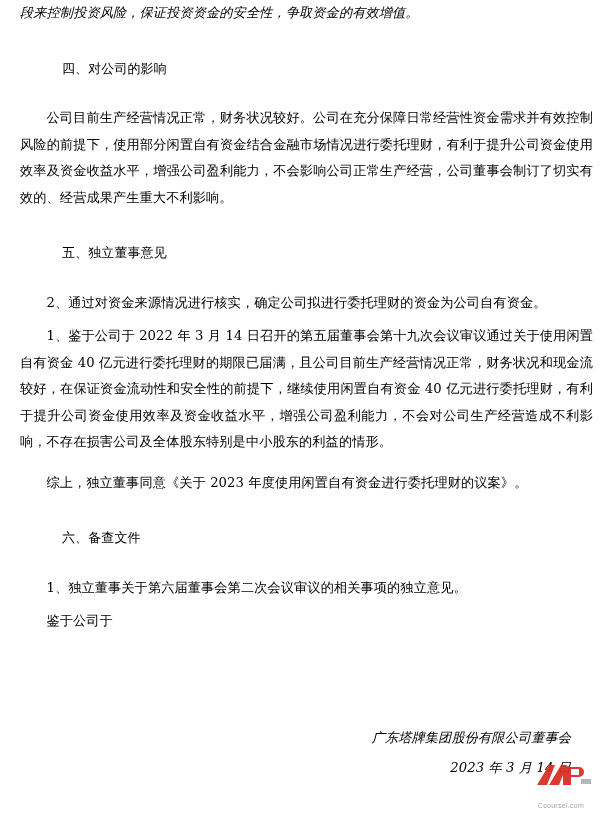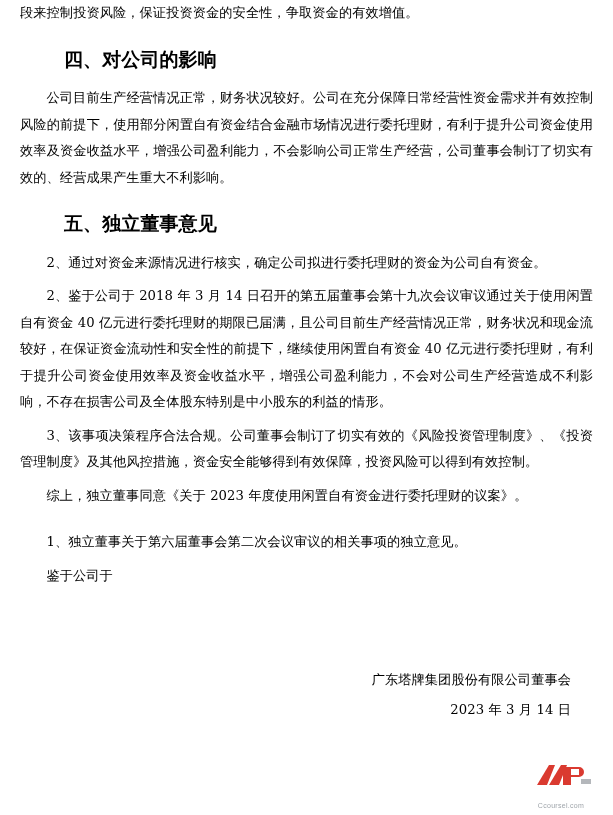--- a/index.html
+++ b/index.html
@@ -32,36 +32,38 @@
     line-height: 26.5px;
     text-align: justify;
     text-justify: inter-ideograph;
     letter-spacing: 0.1px;
   }
   .indent {
     text-indent: 2em;
   }
   .noindent {
     text-indent: 0;
+    font-style: italic;
   }
   .heading {
-    margin: 6px;
+    margin: 16px;
     padding: 0;
-    font-size: 19px;
+    font-size: 13px;
     line-height: 26.5px;
-    font-weight: bold;
+    font-weight: normal;
     text-indent: 2em;
     font-family: "DejaVu Serif", "Liberation Serif", serif;
   }
   .gap-sm { height: 7px; }
   .gap-md { height: 13px; }
   .sign-block {
-    margin-top: 4px;
+    margin-top: 16px;
     text-align: right;
     padding-right: 22px;
+    font-style: italic;
   }
   .sign-block p {
     text-align: right;
     text-indent: 0;
     line-height: 30px;
     font-size: 13.2px;
   }
   .watermark {
     position: absolute;
     right: 6px;
@@ -100,27 +102,27 @@
     <div class="gap-md"></div>
     <p class="heading">四、对公司的影响</p>
     <div class="gap-sm"></div>
     <p class="indent">公司目前生产经营情况正常，财务状况较好。公司在充分保障日常经营性资金需求并有效控制风险的前提下，使用部分闲置自有资金结合金融市场情况进行委托理财，有利于提升公司资金使用效率及资金收益水平，增强公司盈利能力，不会影响公司正常生产经营，公司董事会制订了切实有效的、经营成果产生重大不利影响。</p>
 
     <div class="gap-md"></div>
     <p class="heading">五、独立董事意见</p>
     <div class="gap-sm"></div>
     <p class="indent">2、通过对资金来源情况进行核实，确定公司拟进行委托理财的资金为公司自有资金。</p>
     <div class="gap-sm"></div>
-    <p class="indent">2、鉴于公司于 2018 年 3 月 14 日召开的第五届董事会第十九次会议审议通过关于使用闲置自有资金 40 亿元进行委托理财的期限已届满，且公司目前生产经营情况正常，财务状况和现金流较好，在保证资金流动性和安全性的前提下，继续使用闲置自有资金 40 亿元进行委托理财，有利于提升公司资金使用效率及资金收益水平，增强公司盈利能力，不会对公司生产经营造成不利影响，不存在损害公司及全体股东特别是中小股东的利益的情形。</p>
+    <p class="indent">1、鉴于公司于 2022 年 3 月 14 日召开的第五届董事会第十九次会议审议通过关于使用闲置自有资金 40 亿元进行委托理财的期限已届满，且公司目前生产经营情况正常，财务状况和现金流较好，在保证资金流动性和安全性的前提下，继续使用闲置自有资金 40 亿元进行委托理财，有利于提升公司资金使用效率及资金收益水平，增强公司盈利能力，不会对公司生产经营造成不利影响，不存在损害公司及全体股东特别是中小股东的利益的情形。</p>
     <div class="gap-sm"></div>
-    <p class="indent">3、该事项决策程序合法合规。公司董事会制订了切实有效的《风险投资管理制度》、《投资管理制度》及其他风控措施，资金安全能够得到有效保障，投资风险可以得到有效控制。</p>
     <div class="gap-sm"></div>
     <p class="indent">综上，独立董事同意《关于 2023 年度使用闲置自有资金进行委托理财的议案》。</p>
 
     <div class="gap-md"></div>
+    <p class="heading">六、备查文件</p>
     <div class="gap-sm"></div>
     <p class="indent">1、独立董事关于第六届董事会第二次会议审议的相关事项的独立意见。</p>
     <div class="gap-sm"></div>
     <p class="indent">鉴于公司于</p>
 
     <div style="height:72px"></div>
 
     <div class="sign-block">
       <p>广东塔牌集团股份有限公司董事会</p>
       <p>2023 年 3 月 14 日</p>

